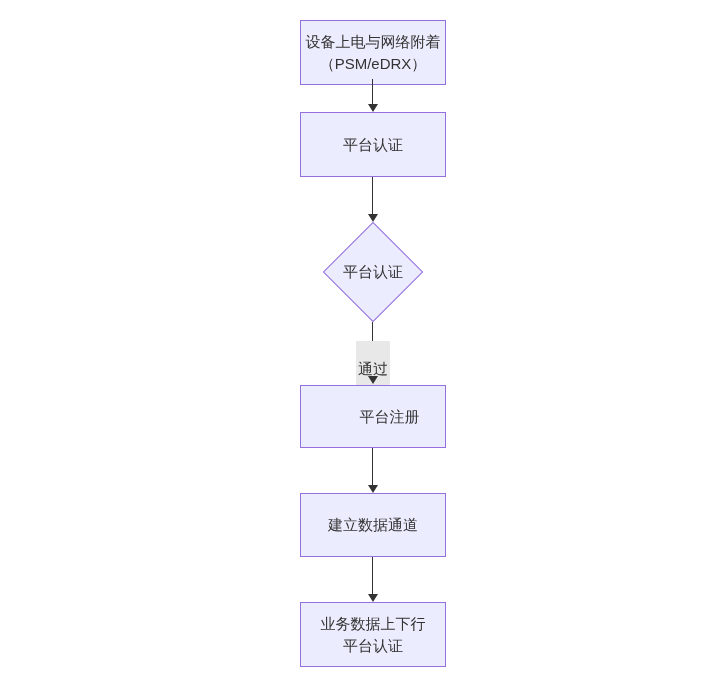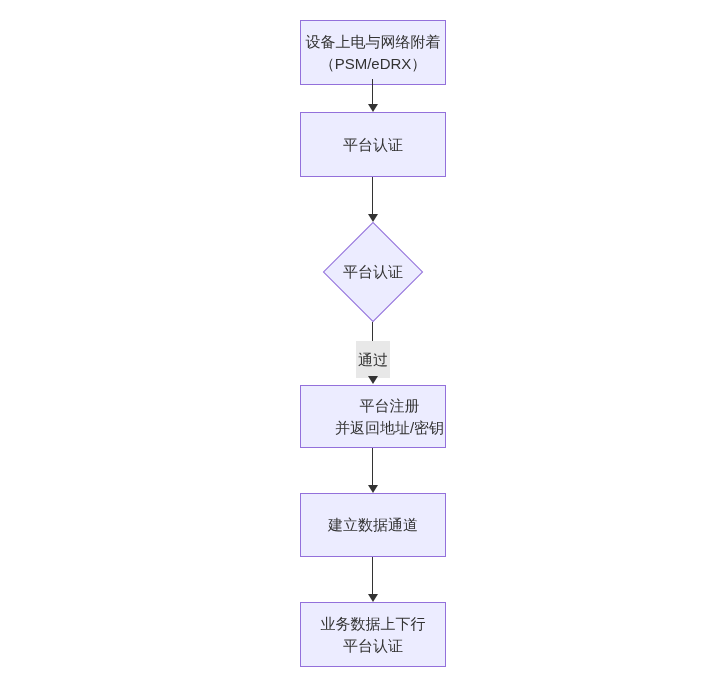--- a/index.html
+++ b/index.html
@@ -99,21 +99,21 @@
   
   .edge-label {
     position: absolute;
     left: 373px;
     top: 341px;
     transform: translateX(-50%);
     background: #e8e8e8;
     color: #333333;
     font-size: 15px;
     line-height: 21px;
-    padding: 8px 2px;
+    padding: 17px 2px;
     white-space: nowrap;
   }
 </style>
 </head>
 <body>
 
 <div class="canvas">
 
   <div class="node" id="node1">
     <span>设备上电与网络附着</span>
@@ -134,21 +134,20 @@
     <div class="diamond-shape"></div>
     <div class="diamond-label">平台认证</div>
   </div>
 
   <div class="edge-line" id="line3"></div>
   <div class="edge-label">通过</div>
   <div class="arrowhead" id="arrow3"></div>
 
   <div class="node" id="node3">
     <span>平台注册</span>
-    <span>并返回地址/密钥</span>
   </div>
 
   <div class="edge-line" id="line4"></div>
   <div class="arrowhead" id="arrow4"></div>
 
   <div class="node" id="node4">
     <span>建立数据通道</span>
   </div>
 
   <div class="edge-line" id="line5"></div>

